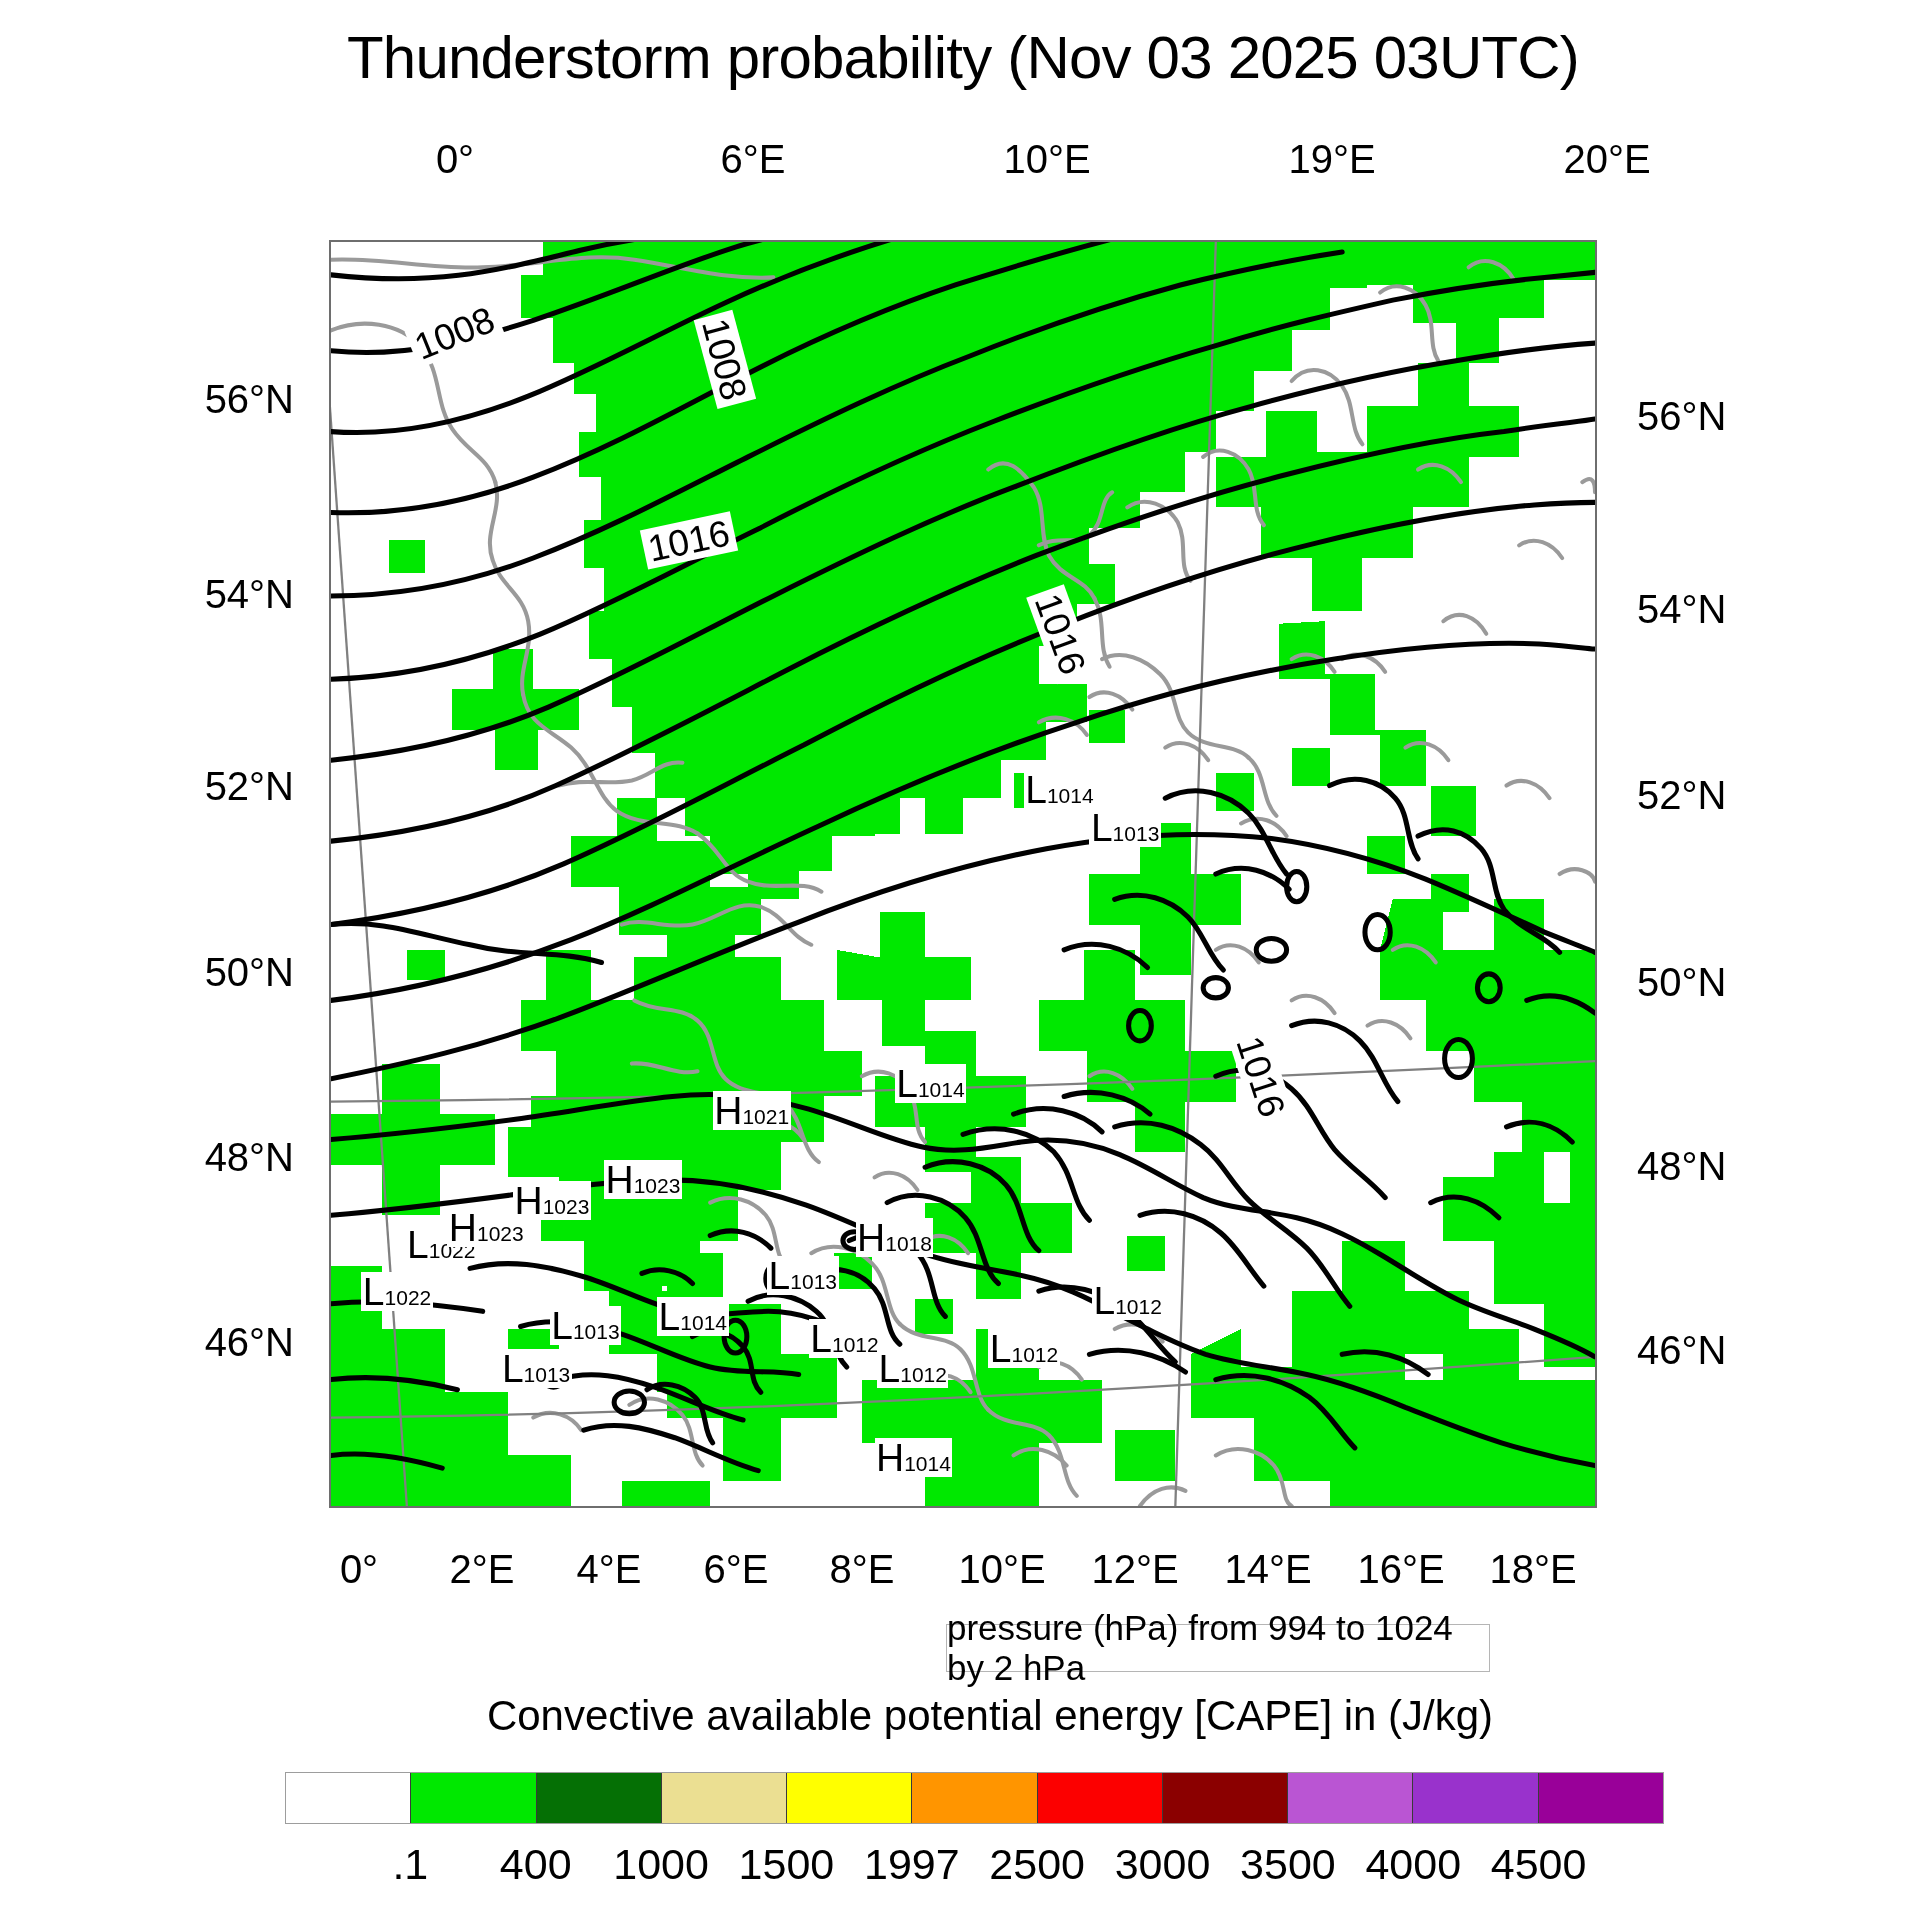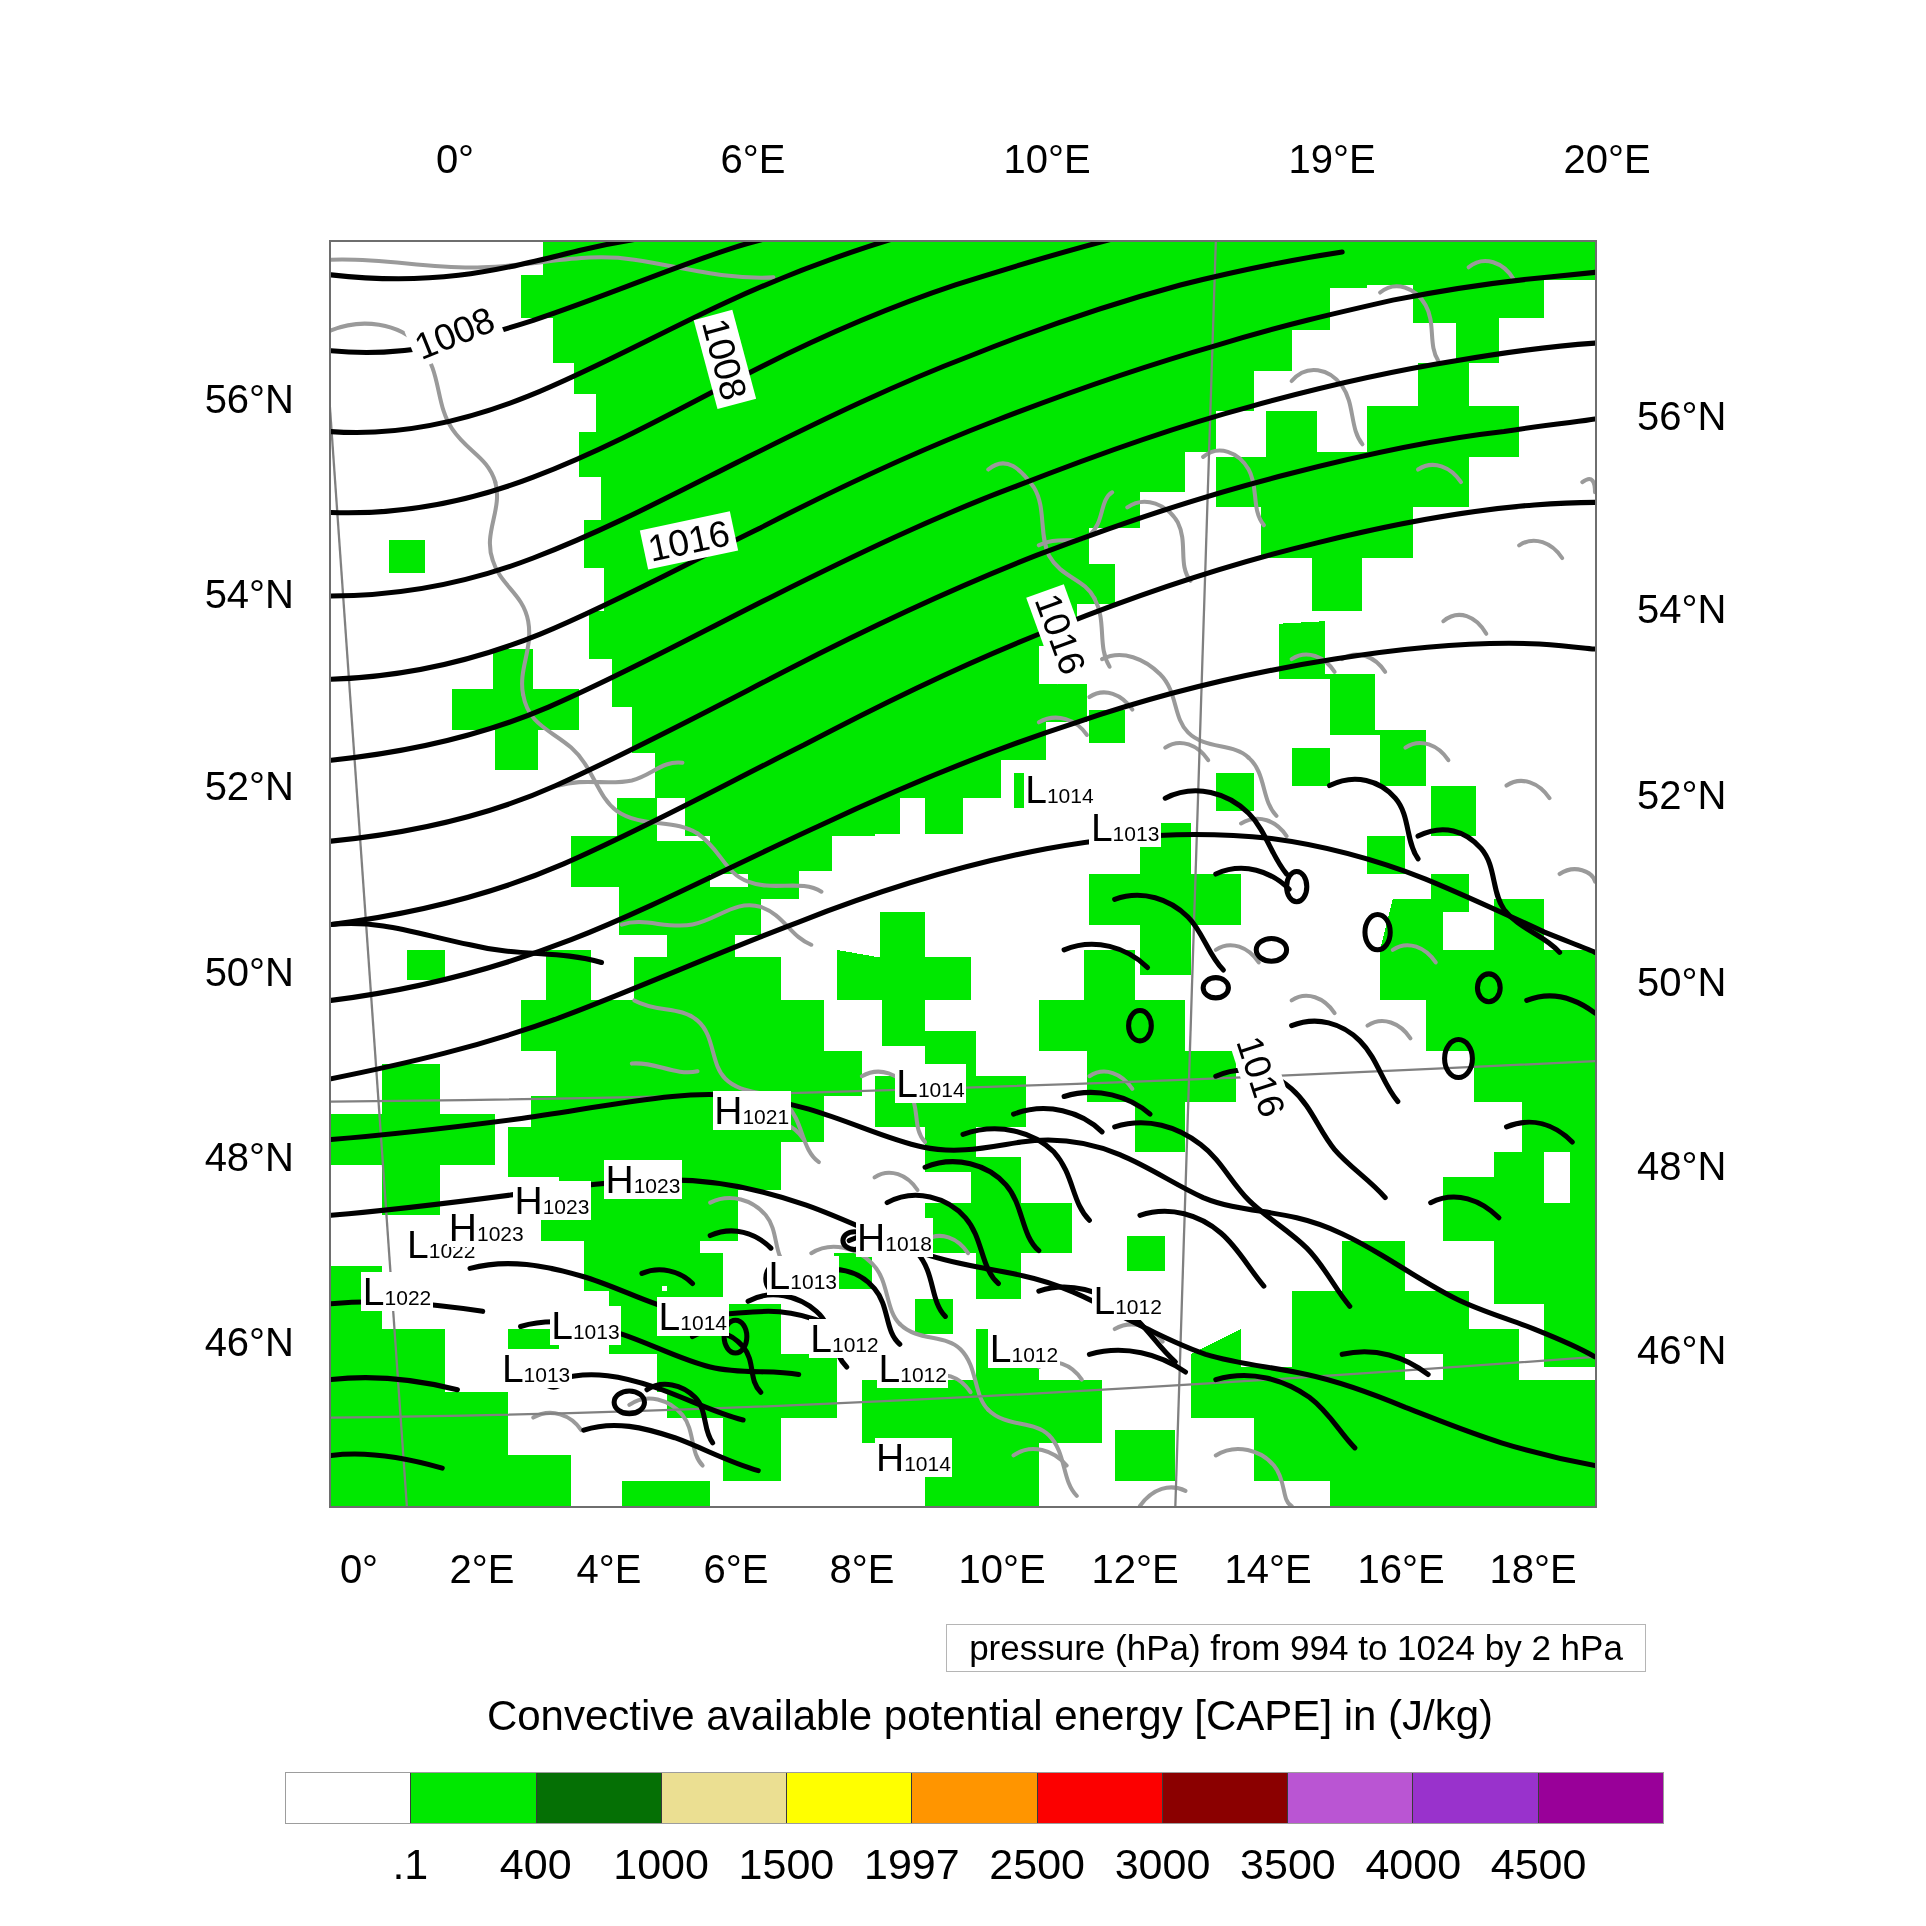--- a/index.html
+++ b/index.html
@@ -5,37 +5,38 @@
   html,body{margin:0;padding:0;background:#ffffff;}
   body{width:1926px;height:1926px;font-family:"Liberation Sans",sans-serif;color:#000;}
   #root{position:relative;width:1926px;height:1926px;overflow:hidden;}
   .title{position:absolute;left:0;top:23px;width:1926px;text-align:center;font-size:60px;font-weight:400;letter-spacing:-0.8px;}
   .axlab{position:absolute;font-size:40px;font-weight:400;white-space:nowrap;}
   .axlab.ctr{transform:translateX(-50%);}
   .axlab.vmid{transform:translateY(-50%);}
   .axlab.rt{transform:translate(-100%,-50%);}
   #mapbox{position:absolute;left:329px;top:240px;width:1268px;height:1268px;border:2.3px solid #6e6e6e;box-sizing:border-box;background:#fff;overflow:hidden;}
   #mapsvg{position:absolute;left:0;top:0;width:100%;height:100%;display:block;}
-  .presbox{position:absolute;left:946px;top:1624px;width:700px;height:48px;border:1.5px solid #b5b5b5;box-sizing:border-box;
+  .presbox{position:absolute;left:946px;top:1624px;width:544px;height:48px;border:1.5px solid #b5b5b5;box-sizing:border-box;
            display:flex;align-items:center;justify-content:center;font-size:35px;background:#fff;}
   .capecap{position:absolute;left:0;top:1692px;width:1926px;text-align:center;font-size:42px;padding-left:27px;}
   #cbar{position:absolute;left:285px;top:1772px;width:1379px;height:52px;display:flex;border:1.5px solid #9d9d9d;box-sizing:border-box;}
   #cbar .cell{flex:1 1 0;height:100%;}
   #cbticks{position:absolute;left:285px;top:1840px;width:1379px;height:54px;}
   .cbtick{position:absolute;top:0;font-size:43px;transform:translateX(-50%);font-weight:400;}
   .hl{position:absolute;white-space:nowrap;background:#fff;padding:0 1.5px;line-height:1;}
   .hl .big{font-size:39px;font-weight:400;}
   .hl .sub{font-size:21px;font-weight:400;}
   .clab{position:absolute;background:#fff;font-size:37px;white-space:nowrap;padding:1.5px 4.6px;line-height:1;}
 </style>
 </head>
 <body>
 
 <div id="root">
 
+  <div class="title">Thunderstorm probability (Nov 03 2025 03UTC)</div>
 
   <div class="axlab ctr" style="left:455px;top:137px">0°</div>
   <div class="axlab ctr" style="left:753px;top:137px">6°E</div>
   <div class="axlab ctr" style="left:1047px;top:137px">10°E</div>
   <div class="axlab ctr" style="left:1332px;top:137px">19°E</div>
   <div class="axlab ctr" style="left:1607px;top:137px">20°E</div>
 
   <div class="axlab ctr" style="left:359px;top:1547px">0°</div>
   <div class="axlab ctr" style="left:482px;top:1547px">2°E</div>
   <div class="axlab ctr" style="left:609px;top:1547px">4°E</div>

